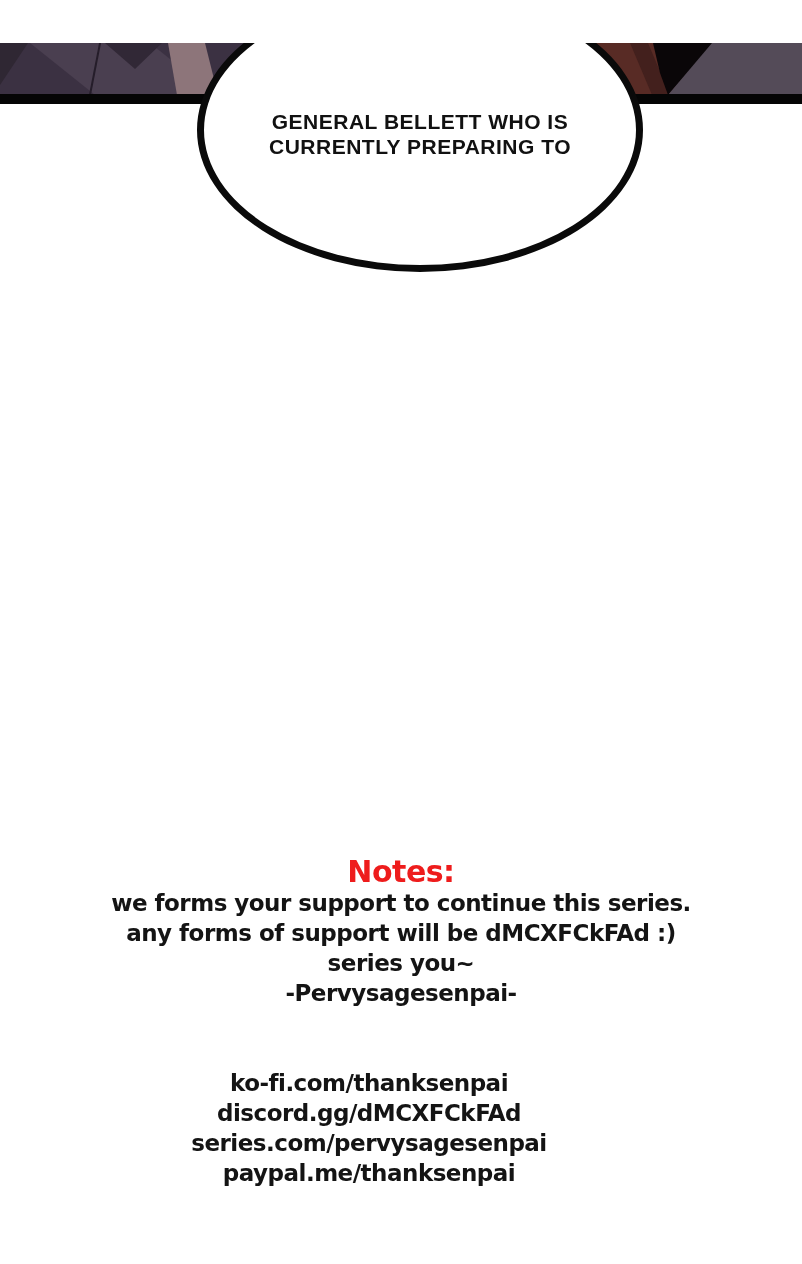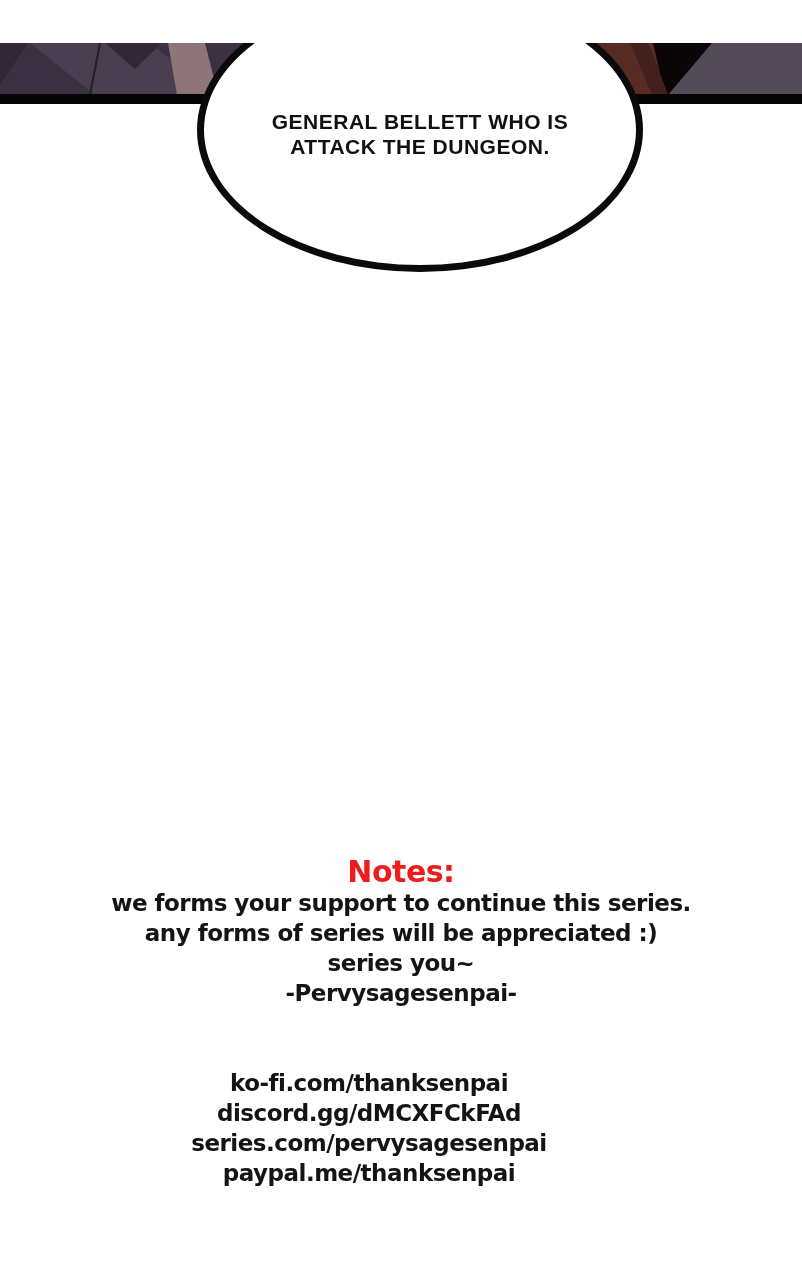--- a/index.html
+++ b/index.html
@@ -89,28 +89,28 @@
     <div class="shape s-red-base"></div>
     <div class="shape s-red-facet"></div>
     <div class="shape s-black-wedge"></div>
     <div class="shape s-gray-right"></div>
     <div class="panel-border"></div>
   </div>
 
   <div class="bubble">
     <div class="bubble-text">
       <div>GENERAL BELLETT WHO IS</div>
-      <div>ATTACK THE DUNGEON.</div>
+      <div>CURRENTLY PREPARING TO</div>
     </div>
   </div>
 
   <div class="notes">
     <div class="notes-heading">Notes:</div>
     <div class="notes-line">we forms your support to continue this series.</div>
-    <div class="notes-line">any forms of series will be appreciated :)</div>
+    <div class="notes-line">any forms of support will be dMCXFCkFAd :)</div>
     <div class="notes-line">series you~</div>
     <div class="notes-line">-Pervysagesenpai-</div>
   </div>
 
   <div class="links">
     <div class="support-link">ko-fi.com/thanksenpai</div>
     <div class="support-link">discord.gg/dMCXFCkFAd</div>
     <div class="support-link">series.com/pervysagesenpai</div>
     <div class="support-link">paypal.me/thanksenpai</div>
   </div>

